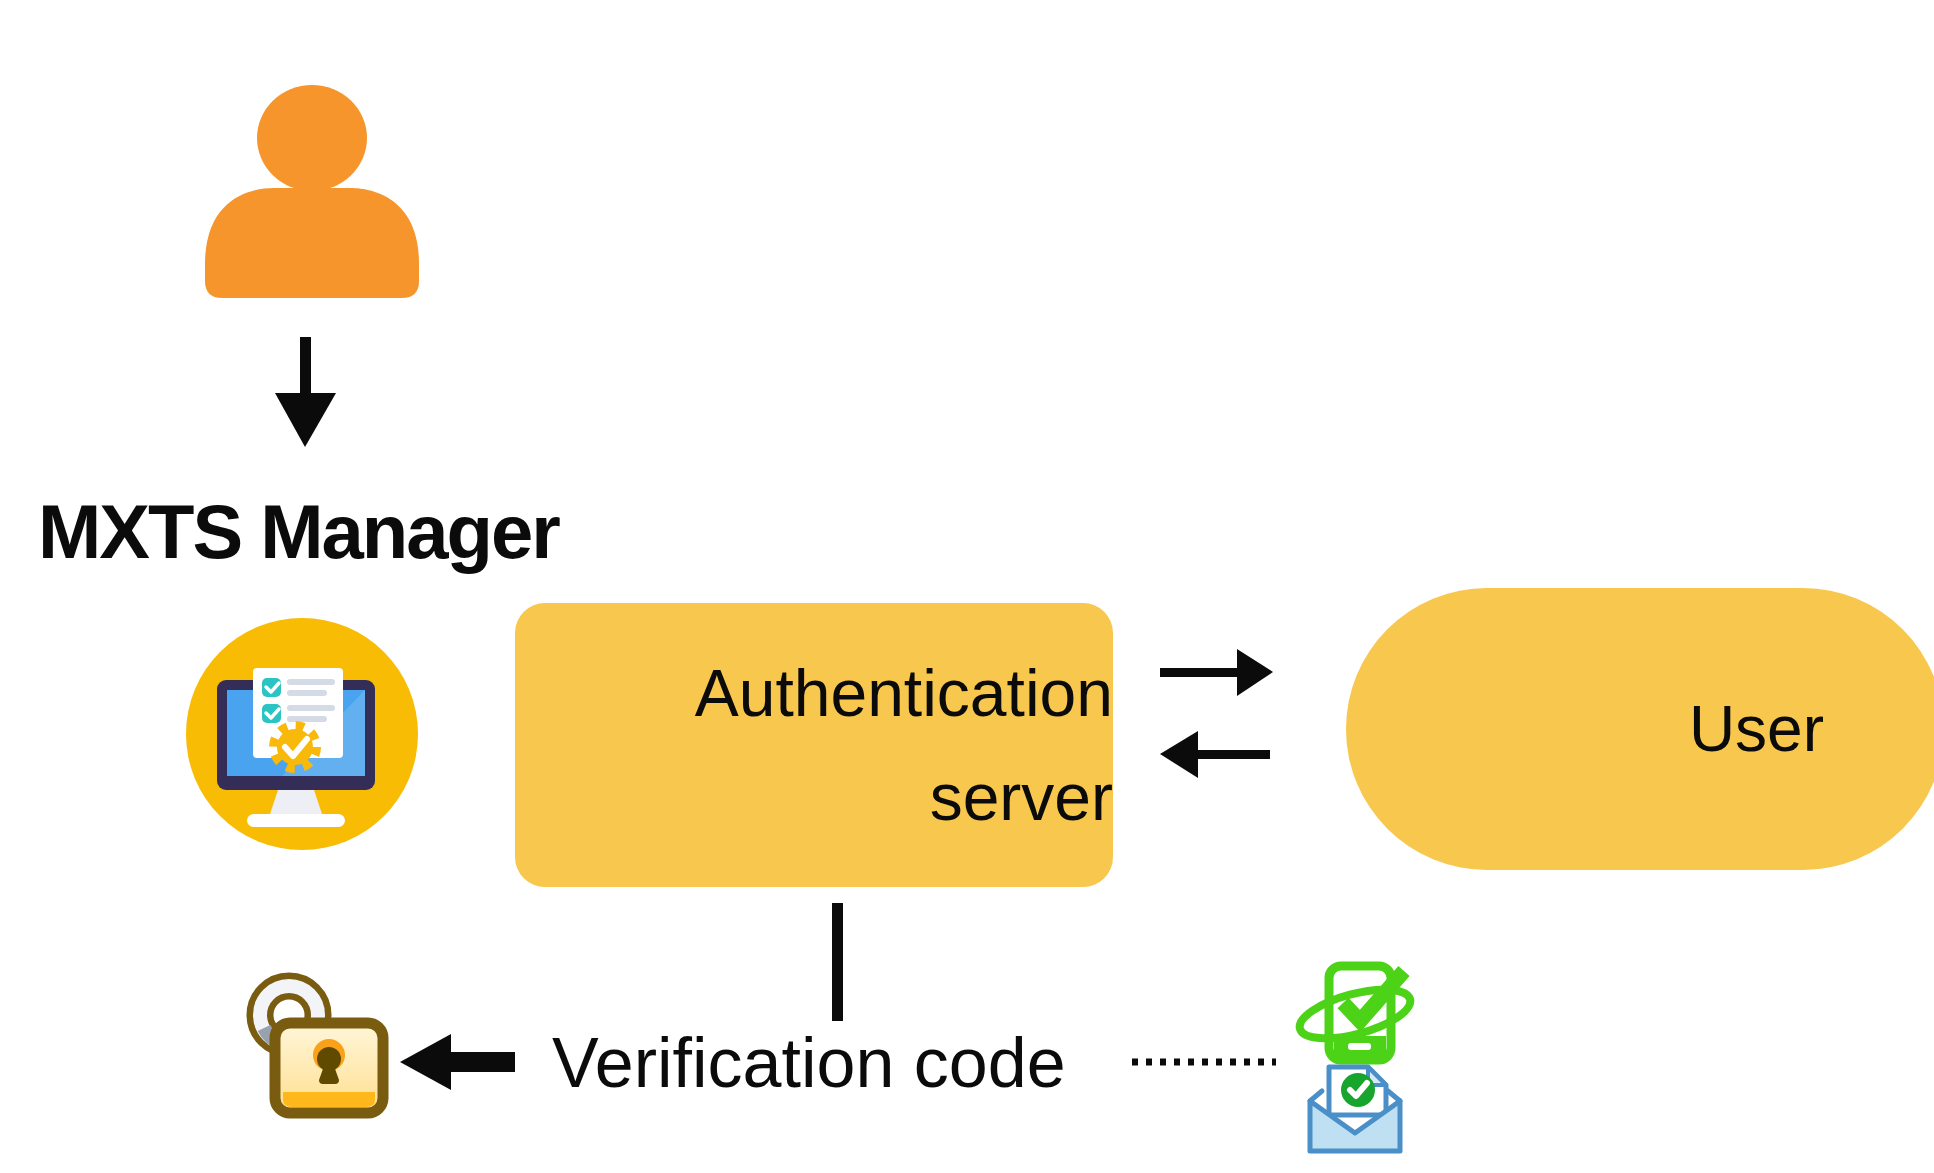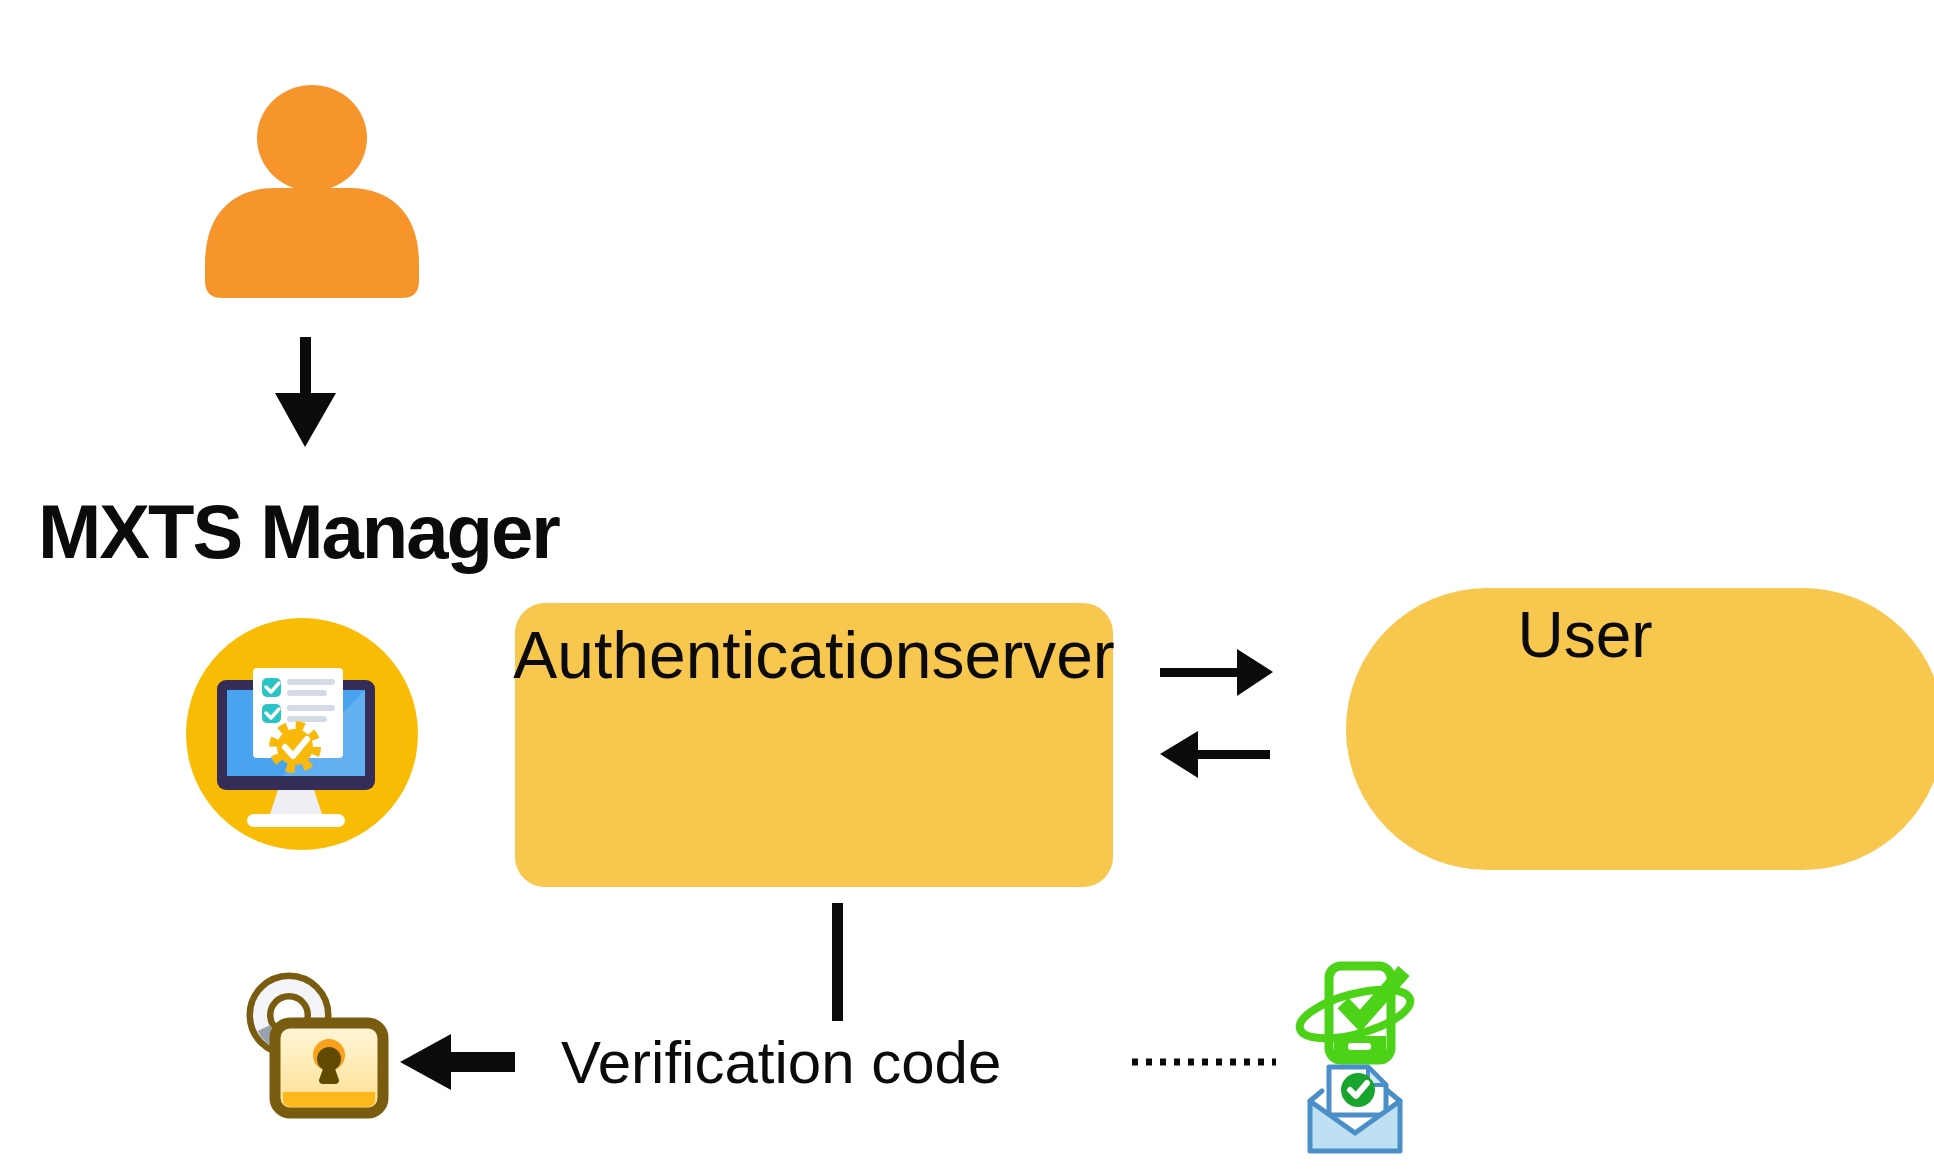--- a/index.html
+++ b/index.html
@@ -31,29 +31,29 @@
   #canvas{
     position:relative;width:1934px;height:1173px;background:#fff;overflow:hidden;
     font-family:"Liberation Sans",sans-serif;color:var(--text_black);padding-left:23px;
   }
   .abs{position:absolute;}
   .label-bold{
     font-size:76px;font-weight:700;letter-spacing:-2px;line-height:1;color:var(--text_black);
     white-space:nowrap;
   }
   .node{
-    display:flex;flex-direction:row;align-items:flex-start;justify-content:center;
+    display:flex;flex-direction:column;align-items:flex-end;justify-content:center;
     background:var(--node_yellow);text-align:center;color:var(--text_black);
   }
   .node .ln{font-size:66px;line-height:1.58;white-space:nowrap;}
   #auth-box{left:515px;top:603px;width:598px;height:284px;border-radius:30px;}
   #db-pill{left:1346px;top:588px;width:598px;height:282px;border-radius:141px;padding-right:120px;box-sizing:border-box;}
   #db-pill .ln{line-height:1.48;font-size:64px;}
   #verification-label{
-    left:552px;top:1030px;font-size:60px;line-height:66px;white-space:nowrap;color:var(--text_black);margin-left:9px;
+    left:552px;top:1030px;font-size:70px;line-height:66px;white-space:nowrap;color:var(--text_black);
   }
   #vline{left:832px;top:903px;width:11px;height:118px;background:var(--text_black);}
   svg{display:block;}
   .c-person{fill:var(--person_orange);}
   .c-black{fill:var(--text_black);}
 </style>
 </head>
 <body>
 
 <div id="canvas">

